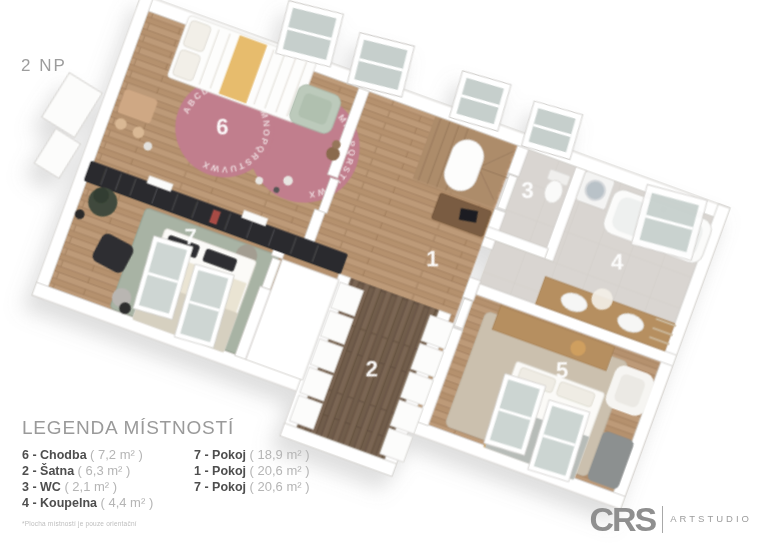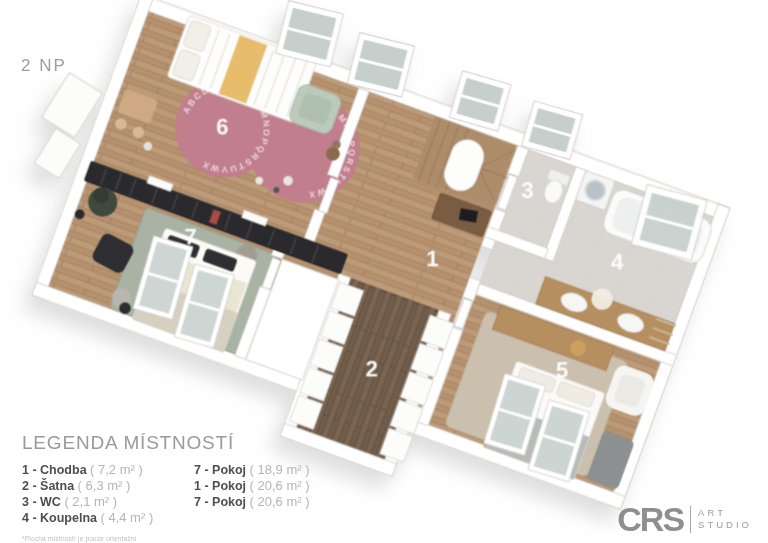--- a/index.html
+++ b/index.html
@@ -14,37 +14,37 @@
   #plan-svg{position:absolute;left:0;top:0;}
   .wall{fill:#ffffff;stroke:#ccc9c5;stroke-width:0.8;}
   .room-num{
     font-family:"Liberation Sans",sans-serif;font-weight:bold;
     font-size:23px;fill:#ffffff;fill-opacity:0.95;text-anchor:middle;
   }
   .rug-letters{
     font-family:"Liberation Sans",sans-serif;font-weight:bold;
     font-size:9px;letter-spacing:2px;fill:#eedcdf;fill-opacity:0.95;
   }
-  .legend{position:absolute;left:22px;top:432px;}
+  .legend{position:absolute;left:22px;top:417px;}
   .legend-title{
     font-size:19px;color:#9a9a9a;letter-spacing:0.8px;font-weight:400;
   }
   .legend-cols{display:flex;gap:24px;margin-top:8px;}
   .legend-col{min-width:148px;}
   .legend-item{font-size:12.5px;line-height:16px;white-space:nowrap;}
   .item-label{font-weight:bold;color:#4e4e4e;}
   .item-area{color:#b5b5b5;font-size:13px;}
   .footnote{margin-top:9px;font-size:6.5px;color:#bdbdbd;letter-spacing:0.2px;}
   .logo{
     position:absolute;right:16px;bottom:10px;
     display:flex;align-items:center;gap:7px;color:#8f8f8f;
   }
   .logo-crs{font-size:34px;font-weight:bold;letter-spacing:-2px;line-height:28px;}
   .logo-divider{width:1px;height:27px;background:#a8a8a8;}
-  .logo-right{display:flex;flex-direction:column;justify-content:space-between;}
+  .logo-right{display:flex;flex-direction:row;justify-content:space-between;}
   .logo-line{font-size:9.5px;letter-spacing:3px;line-height:12px;color:#9c9c9c;}
 </style>
 </head>
 <body>
 
 <div class="floor-label">2 NP</div>
 
 <svg id="plan-svg" width="768" height="543" viewBox="0 0 768 543" xmlns="http://www.w3.org/2000/svg">
   <defs>
     <pattern id="wood" width="88" height="13" patternUnits="userSpaceOnUse">
@@ -312,21 +312,21 @@
       <text class="room-num" transform="translate(148,212) rotate(-20)">7</text>
     </g>
   </g>
 </svg>
 
 <div class="legend">
   <div class="legend-title">LEGENDA MÍSTNOSTÍ</div>
   <div class="legend-cols">
     <div class="legend-col">
       <div class="legend-item">
-        <span class="item-label">1 - Chodba</span>
+        <span class="item-label">6 - Chodba</span>
         <span class="item-area">( 7,2 m² )</span>
       </div>
       <div class="legend-item">
         <span class="item-label">2 - Šatna</span>
         <span class="item-area">( 6,3 m² )</span>
       </div>
       <div class="legend-item">
         <span class="item-label">3 - WC</span>
         <span class="item-area">( 2,1 m² )</span>
       </div>

